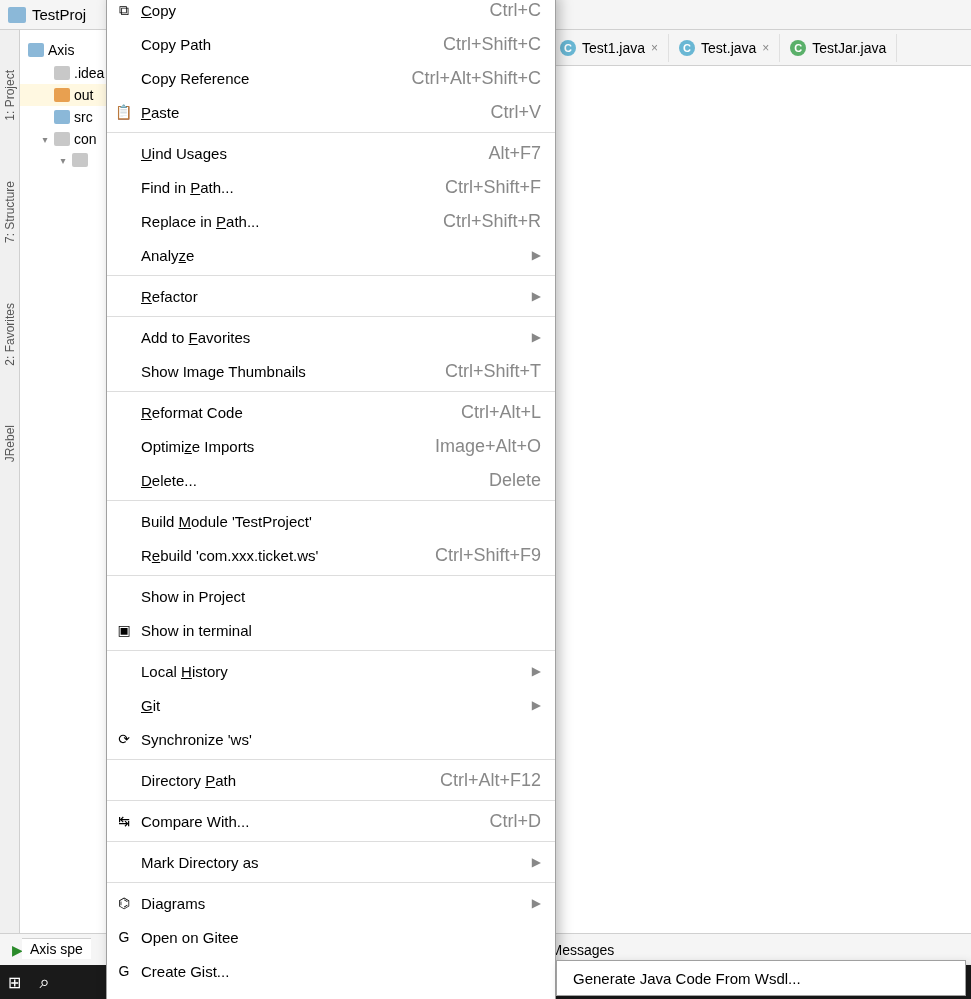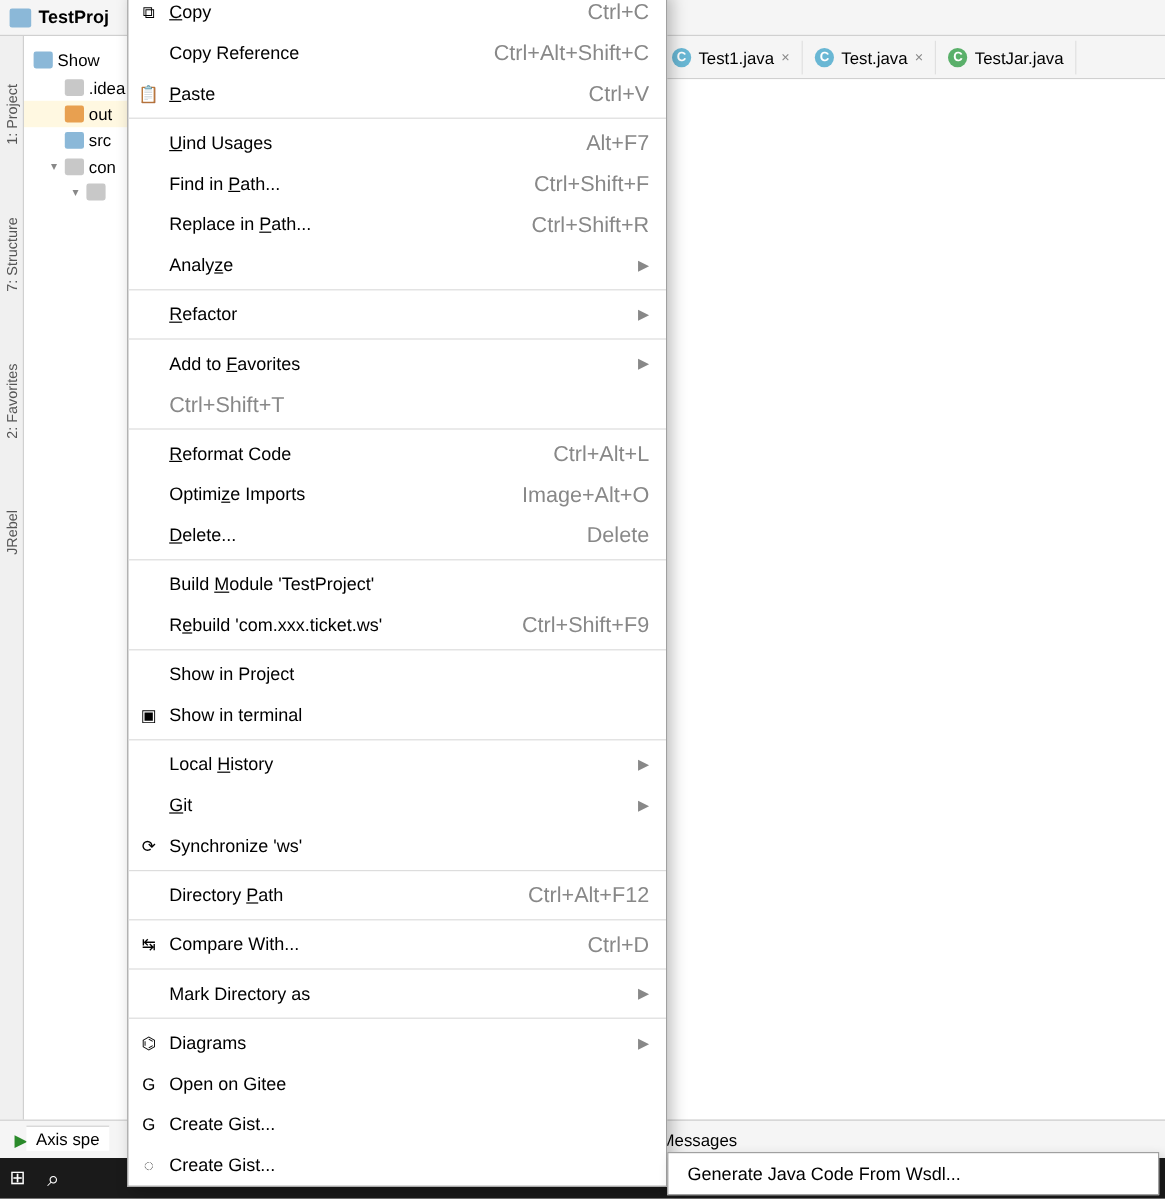--- a/index.html
+++ b/index.html
@@ -1,19 +1,19 @@
 <!DOCTYPE html>
 <html><head>
 <meta charset="utf-8">
 <style>
 * { margin: 0; padding: 0; box-sizing: border-box; font-family: "Segoe UI", Arial, sans-serif; }
 body { width: 971px; height: 999px; background: #fff; overflow: hidden; position: relative; font-size: 14px; }
 
 .toolbar { height: 30px; background: #f5f5f5; border-bottom: 1px solid #d0d0d0; display: flex; align-items: center; padding: 0 8px; gap: 6px; }
-.toolbar .title { font-weight: bold; font-size: 15px; }
+.toolbar .title { font-weight: normal; font-size: 15px; }
 
 .main { display: flex; height: calc(100% - 30px - 34px); }
 
 .leftbar { width: 20px; background: #f0f0f0; border-right: 1px solid #d0d0d0; display: flex; flex-direction: column; align-items: center; padding-top: 40px; gap: 60px; }
 .leftbar .tab { writing-mode: vertical-rl; transform: rotate(180deg); font-size: 12px; color: #555; white-space: nowrap; }
 
 .project { width: 90px; background: #fff; border-right: 1px solid #d0d0d0; padding-top: 8px; font-size: 14px; }
 .project .hdr { padding: 4px 8px; display: flex; align-items: center; gap: 4px; }
 .project .row { padding: 3px 4px 3px 20px; display: flex; align-items: center; gap: 4px; white-space: nowrap; text-align: center; }
 .project .row.sel { background: #fff8e1; }
@@ -87,21 +87,21 @@
   <div class="leftbar">
     <div class="tab">1: Project</div>
     <div class="tab">7: Structure</div>
     <div class="tab">2: Favorites</div>
     <div class="tab">JRebel</div>
   </div>
 
   <div class="project">
     <div class="hdr">
       <span class="folder-ico blue"></span>
-      <span>Show</span>
+      <span>Axis</span>
     </div>
     <div id="proj-rows">
         <div class="row">
           <span class="chev"></span>
           <span class="folder-ico grey"></span>
           <span>.idea</span>
         </div>
         <div class="row sel">
           <span class="chev"></span>
           <span class="folder-ico orange"></span>
@@ -197,20 +197,24 @@
   <span class="search">⌕</span>
 </div>
 
 <div class="ctx" id="ctx">
     <div class="r">
       <span class="ico">⧉</span>
       <span class="lbl"><span class="mn">C</span>opy</span>
       <span class="sc">Ctrl+C</span>
     </div>
     <div class="r">
+      <span class="lbl">Copy Path</span>
+      <span class="sc">Ctrl+Shift+C</span>
+    </div>
+    <div class="r">
       <span class="lbl">Copy Reference</span>
       <span class="sc">Ctrl+Alt+Shift+C</span>
     </div>
     <div class="r">
       <span class="ico">📋</span>
       <span class="lbl"><span class="mn">P</span>aste</span>
       <span class="sc">Ctrl+V</span>
     </div>
     <hr>
     <div class="r">
@@ -233,20 +237,21 @@
     <div class="r">
       <span class="lbl"><span class="mn">R</span>efactor</span>
       <span class="arr">▶</span>
     </div>
     <hr>
     <div class="r">
       <span class="lbl">Add to <span class="mn">F</span>avorites</span>
       <span class="arr">▶</span>
     </div>
     <div class="r">
+      <span class="lbl">Show Image Thumbnails</span>
       <span class="sc">Ctrl+Shift+T</span>
     </div>
     <hr>
     <div class="r">
       <span class="lbl"><span class="mn">R</span>eformat Code</span>
       <span class="sc">Ctrl+Alt+L</span>
     </div>
     <div class="r">
       <span class="lbl">Optimi<span class="mn">z</span>e Imports</span>
       <span class="sc">Image+Alt+O</span>

